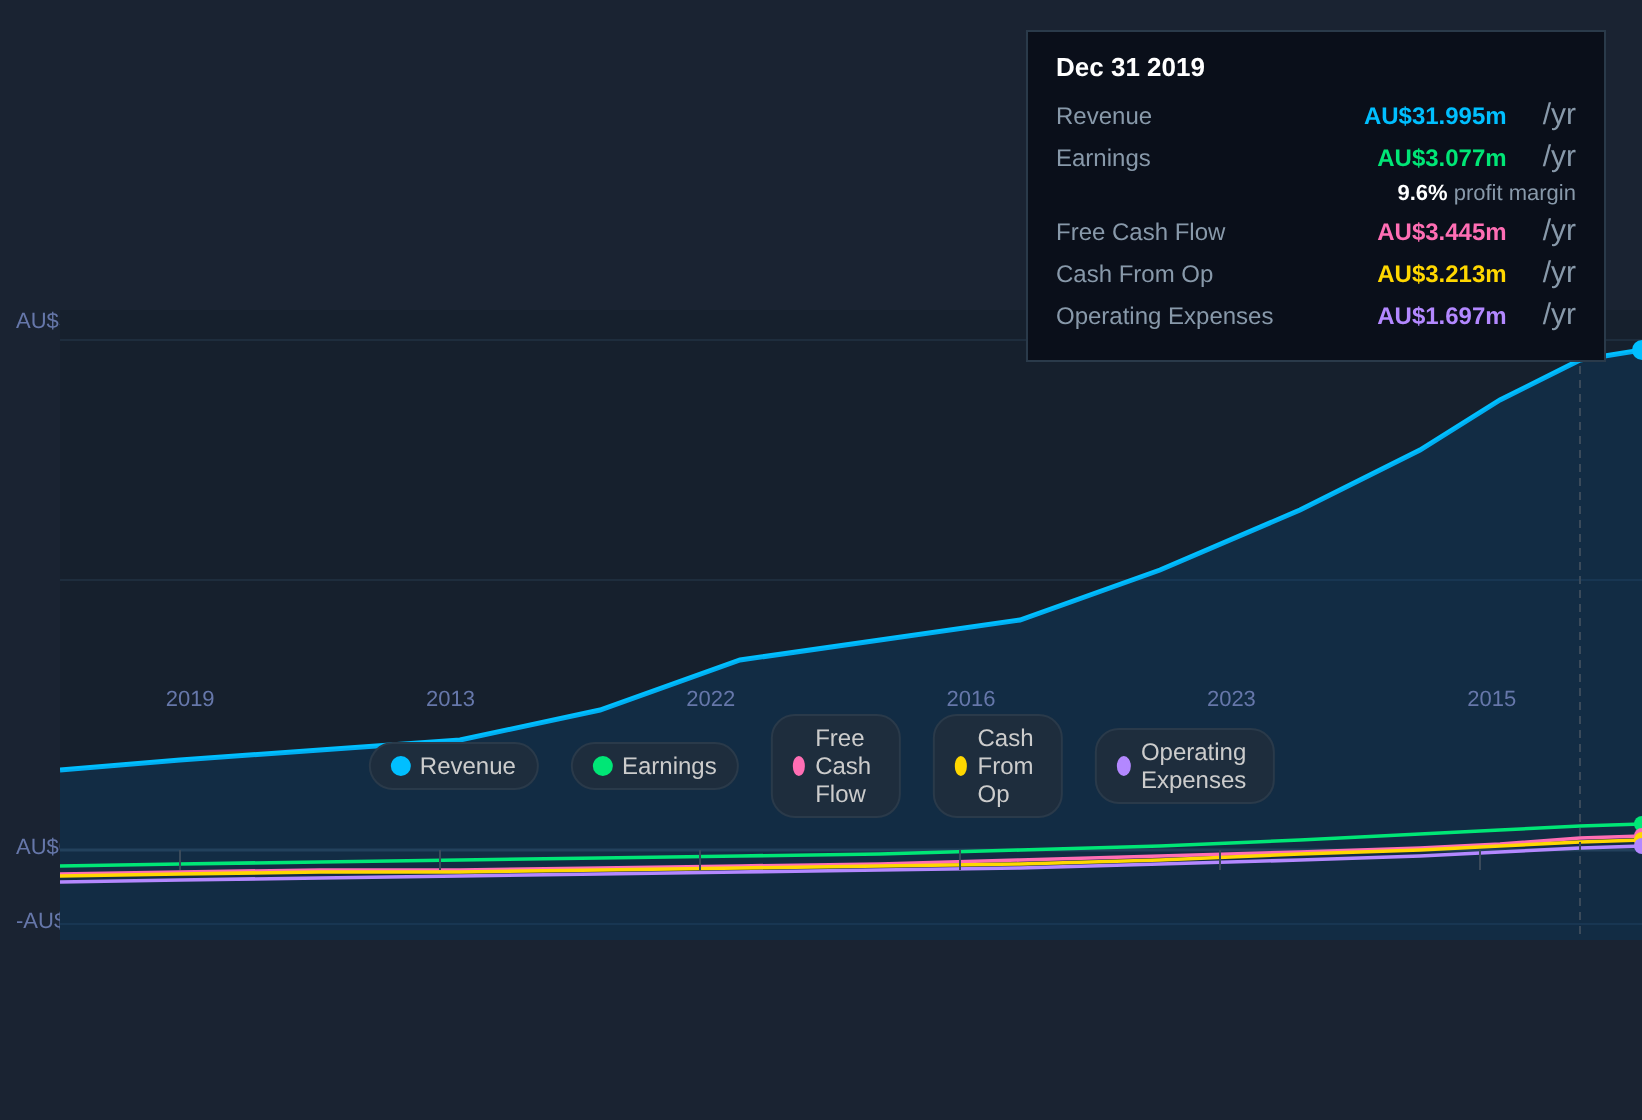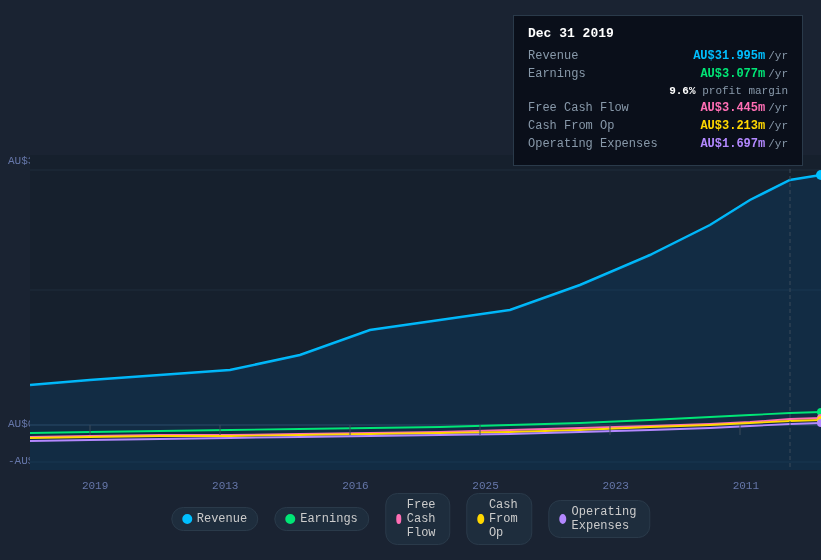--- a/index.html
+++ b/index.html
@@ -9,22 +9,21 @@
       background: #1a2332;
       font-family: Arial, sans-serif;
       color: #ccc;
       overflow: hidden;
       position: relative;
     }
 
     .chart-container {
       position: relative;
       width: 821px;
-      height: 560px;
-      font-family: Liberation Mono, monospace;
+      height: 424px;
     }
 
     
     .tooltip-box {
       position: absolute;
       top: 15px;
       right: 18px;
       background: #0a0f1a;
       border: 1px solid #2a3a4a;
       padding: 10px 14px;
@@ -58,22 +57,22 @@
 
     .tooltip-value.blue { color: #00bfff; }
     .tooltip-value.green { color: #00e676; }
     .tooltip-value.yellow { color: #ffd700; }
     .tooltip-value.purple { color: #b388ff; }
     .tooltip-value.pink { color: #ff6eb4; }
 
     .tooltip-unit {
       color: #8899aa;
       font-weight: normal;
-      font-size: 11px;
-      margin-left: 3px;
+      font-size: 15px;
+      margin-left: 18px;
     }
 
     .profit-margin {
       color: #8899aa;
       font-size: 11px;
       margin-left: 9px;
     }
 
     .profit-margin strong {
       color: #ffffff;
@@ -222,24 +221,24 @@
     <line x1="450" y1="270" x2="450" y2="280" stroke="#3a4a5a" stroke-width="1"></line>
 
     <line x1="580" y1="270" x2="580" y2="280" stroke="#3a4a5a" stroke-width="1"></line>
 
     <line x1="710" y1="270" x2="710" y2="280" stroke="#3a4a5a" stroke-width="1"></line>
   </svg>
 
   <div style="position:absolute; bottom:68px; left:30px; right:10px; display:flex; justify-content:space-around; font-size:11px; color:#6677aa;">
     <span>2019</span>
     <span>2013</span>
+    <span>2022</span>
     <span>2016</span>
-    <span>2025</span>
     <span>2023</span>
-    <span>2011</span>
+    <span>2015</span>
   </div>
 
   <div class="legend">
     <div class="legend-item">
       <div class="legend-dot dot-blue"></div>
       <span>Revenue</span>
     </div>
     <div class="legend-item">
       <div class="legend-dot dot-green"></div>
       <span>Earnings</span>

